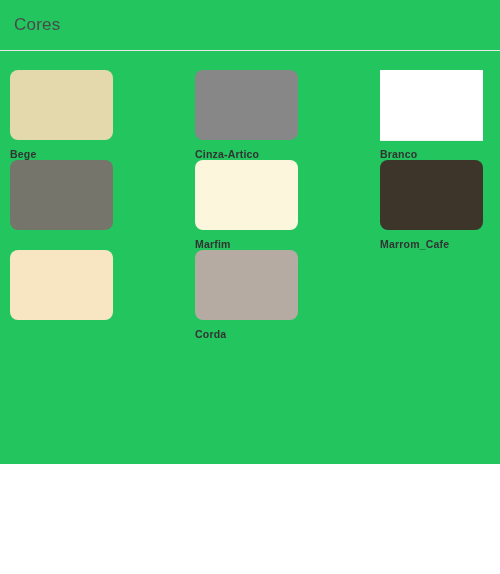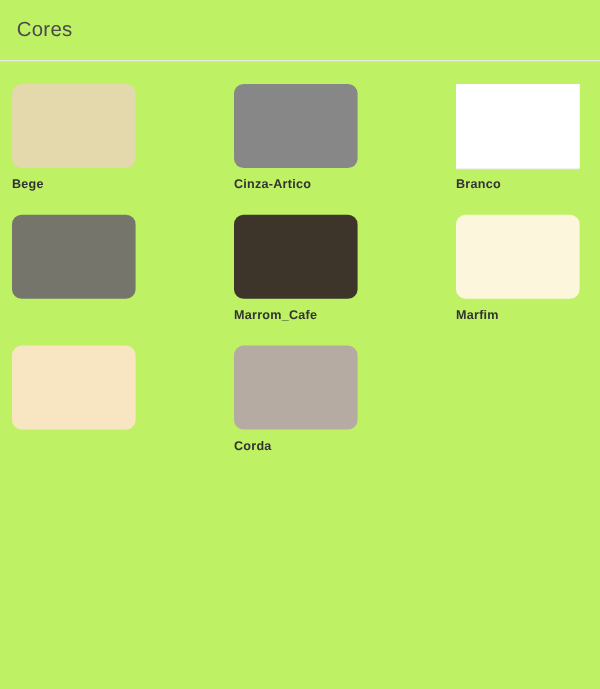--- a/index.html
+++ b/index.html
@@ -12,22 +12,22 @@
 
   body {
     background: #ffffff;
     font-family: "Liberation Sans", sans-serif;
     color: #3c3c3c;
     -webkit-font-smoothing: antialiased;
   }
 
   .panel {
     width: 500px;
-    height: 574px;
-    background: #bef264;
+    height: 464px;
+    background: #22c55e;
     position: relative;
   }
 
   
   .panel-header {
     height: 51px;
     display: flex;
     align-items: center;
     padding: 0 14px;
     border-bottom: 1px solid #e9e9e9;
@@ -50,21 +50,20 @@
     font-weight: bold;
     color: #2e2e2e;
     letter-spacing: 0.25px;
     margin: 0 0 13px 1px;
   }
 
   
   .swatch-grid {
     display: grid;
     grid-template-columns: 185px 185px 110px;
-    row-gap: 19px;
   }
 
   .swatch-cell {
     width: 103px;
   }
 
   .swatch-chip {
     width: 103px;
     height: 70px;
     border-radius: 8px;
@@ -107,26 +106,26 @@
           <div class="swatch-label">Cinza-Artico</div>
         </div>
         <div class="swatch-cell">
           <div class="swatch-chip is-white" style="background: rgb(255, 255, 255);"></div>
           <div class="swatch-label">Branco</div>
         </div>
         <div class="swatch-cell">
           <div class="swatch-chip" style="background: rgb(118, 117, 108);"></div>
         </div>
         <div class="swatch-cell">
+          <div class="swatch-chip" style="background: rgb(252, 247, 220);"></div>
+          <div class="swatch-label">Marfim</div>
+        </div>
+        <div class="swatch-cell">
           <div class="swatch-chip" style="background: rgb(61, 53, 42);"></div>
           <div class="swatch-label">Marrom_Cafe</div>
-        </div>
-        <div class="swatch-cell">
-          <div class="swatch-chip" style="background: rgb(252, 247, 220);"></div>
-          <div class="swatch-label">Marfim</div>
         </div>
         <div class="swatch-cell">
           <div class="swatch-chip" style="background: rgb(248, 230, 195);"></div>
         </div>
         <div class="swatch-cell">
           <div class="swatch-chip" style="background: rgb(181, 171, 162);"></div>
           <div class="swatch-label">Corda</div>
         </div>
       </div>
   </div>

